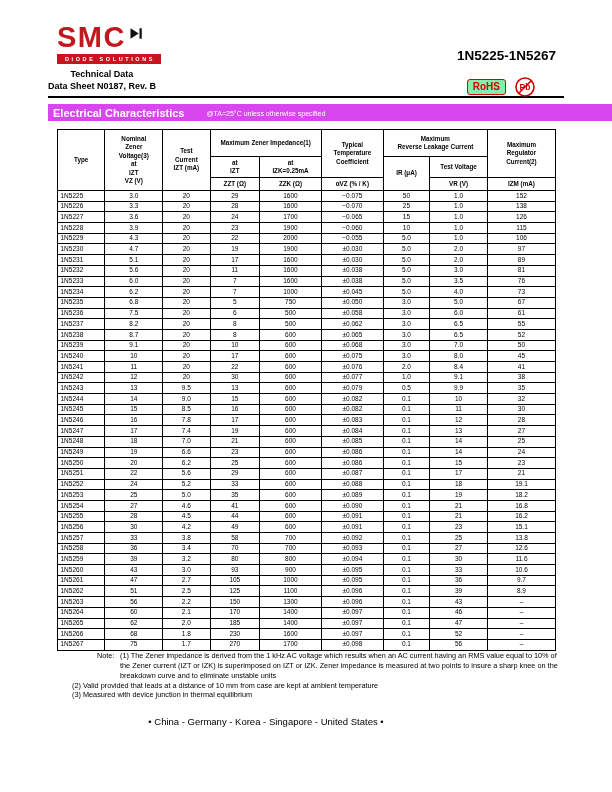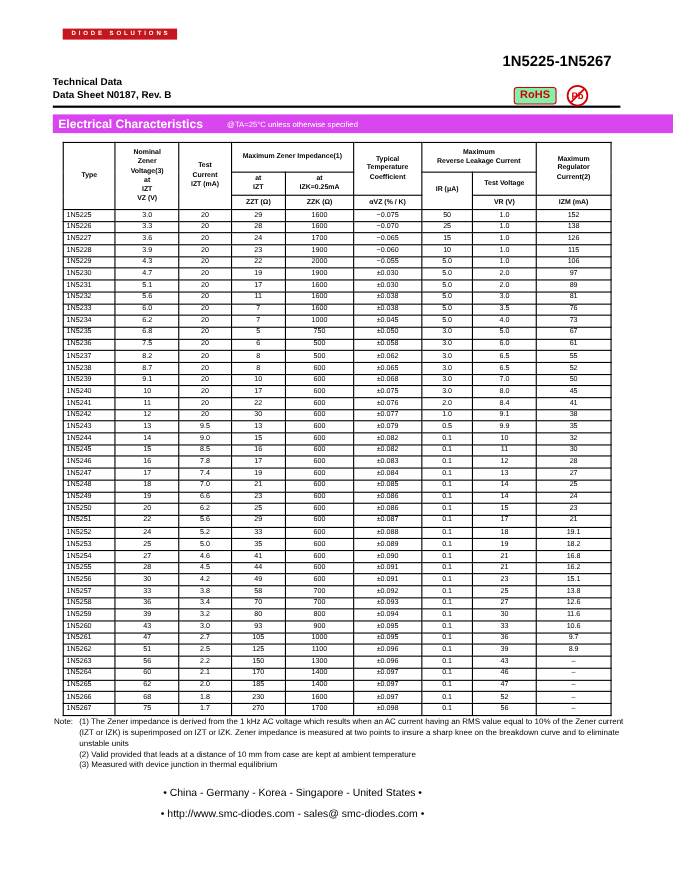--- a/index.html
+++ b/index.html
@@ -25,21 +25,21 @@
     margin-top: 2px; background: #c4161c; color: #fff;
     font-size: 5.5px; font-weight: bold; letter-spacing: 2.6px;
     text-align: center; padding: 2px 0 2px 2px; width: 104px;
   }
   .part-number {
     position: absolute; right: 56px; top: 48px;
     font-size: 13.5px; font-weight: bold;
   }
   .doc-block {
     position: absolute; left: 48px; top: 69px;
-    font-size: 9px; font-weight: bold; line-height: 1.3;
+    font-size: 9px; font-weight: bold; line-height: 1.3; text-align: center;
   }
   .top-rule {
     position: absolute; left: 48px; top: 96px; width: 516px;
     border-top: 2px solid #000;
   }
   .rohs-badge {
     position: absolute; right: 106px; top: 79px;
     border: 1.5px solid #d40000; border-radius: 3px;
     color: #d40000; font-weight: bold; font-size: 10px;
     padding: 1px 5px 2px; background: #86efac;
@@ -74,34 +74,41 @@
   thead tr.h-row3 { height: 13px; }
   .th-type { vertical-align: bottom; text-align: left; padding-left: 2.5px; padding-bottom: 1px; }
   .th-ir   { vertical-align: bottom; padding-bottom: 2px; }
 
   
   .notes {
     position: absolute; left: 49px; top: 651px; width: 518px;
     font-size: 7.3px; line-height: 1.35;
   }
   .note-first { display: flex; }
-  .note-label { width: 23px; flex-shrink: 0; }
+  .note-label { width: 23px; flex-shrink: 0; margin-left: 48px; }
   .note-body  { flex: 1; }
   .note-cont  { margin-left: 23px; }
 
   
   .footer {
     position: absolute; left: 0; top: 713px; width: 532px;
     text-align: center; font-size: 9.5px; line-height: 1.95;
   }
 </style>
 </head>
 <body>
 
 <div class="logo">
+  <div class="logo-top">
+    <span class="logo-smc">SMC</span>
+    <svg class="diode-icon" width="15" height="13" viewBox="0 0 20 16">
+      <path d="M2 1 L2 15 L13 8 Z" fill="#111"></path>
+      <rect x="14" y="1" width="3" height="14" fill="#111"></rect>
+    </svg>
+  </div>
   <div class="logo-bar">DIODE SOLUTIONS</div>
 </div>
 
 <div class="part-number">1N5225-1N5267</div>
 
 <div class="doc-block">
   <div>Technical Data</div>
   <div>Data Sheet N0187, Rev. B</div>
 </div>
 
@@ -651,14 +658,13 @@
   <div class="note-first">
     <span class="note-label">Note:</span>
     <span class="note-body">(1) The Zener impedance is derived from the 1 kHz AC voltage which results when an AC current having an RMS value equal to 10% of the Zener current (IZT or IZK) is superimposed on IZT or IZK. Zener impedance is measured at two points to insure a sharp knee on the breakdown curve and to eliminate unstable units</span>
   </div>
   <div class="note-cont">(2) Valid provided that leads at a distance of 10 mm from case are kept at ambient temperature</div>
   <div class="note-cont">(3) Measured with device junction in thermal equilibrium</div>
 </div>
 
 <div class="footer">
   <div>• China  -  Germany  -  Korea  -  Singapore  -  United States •</div>
-  <div>• http://www.smc-diodes.com  -  sales@ smc-diodes.com •</div>
 </div>
 
 </body></html>

